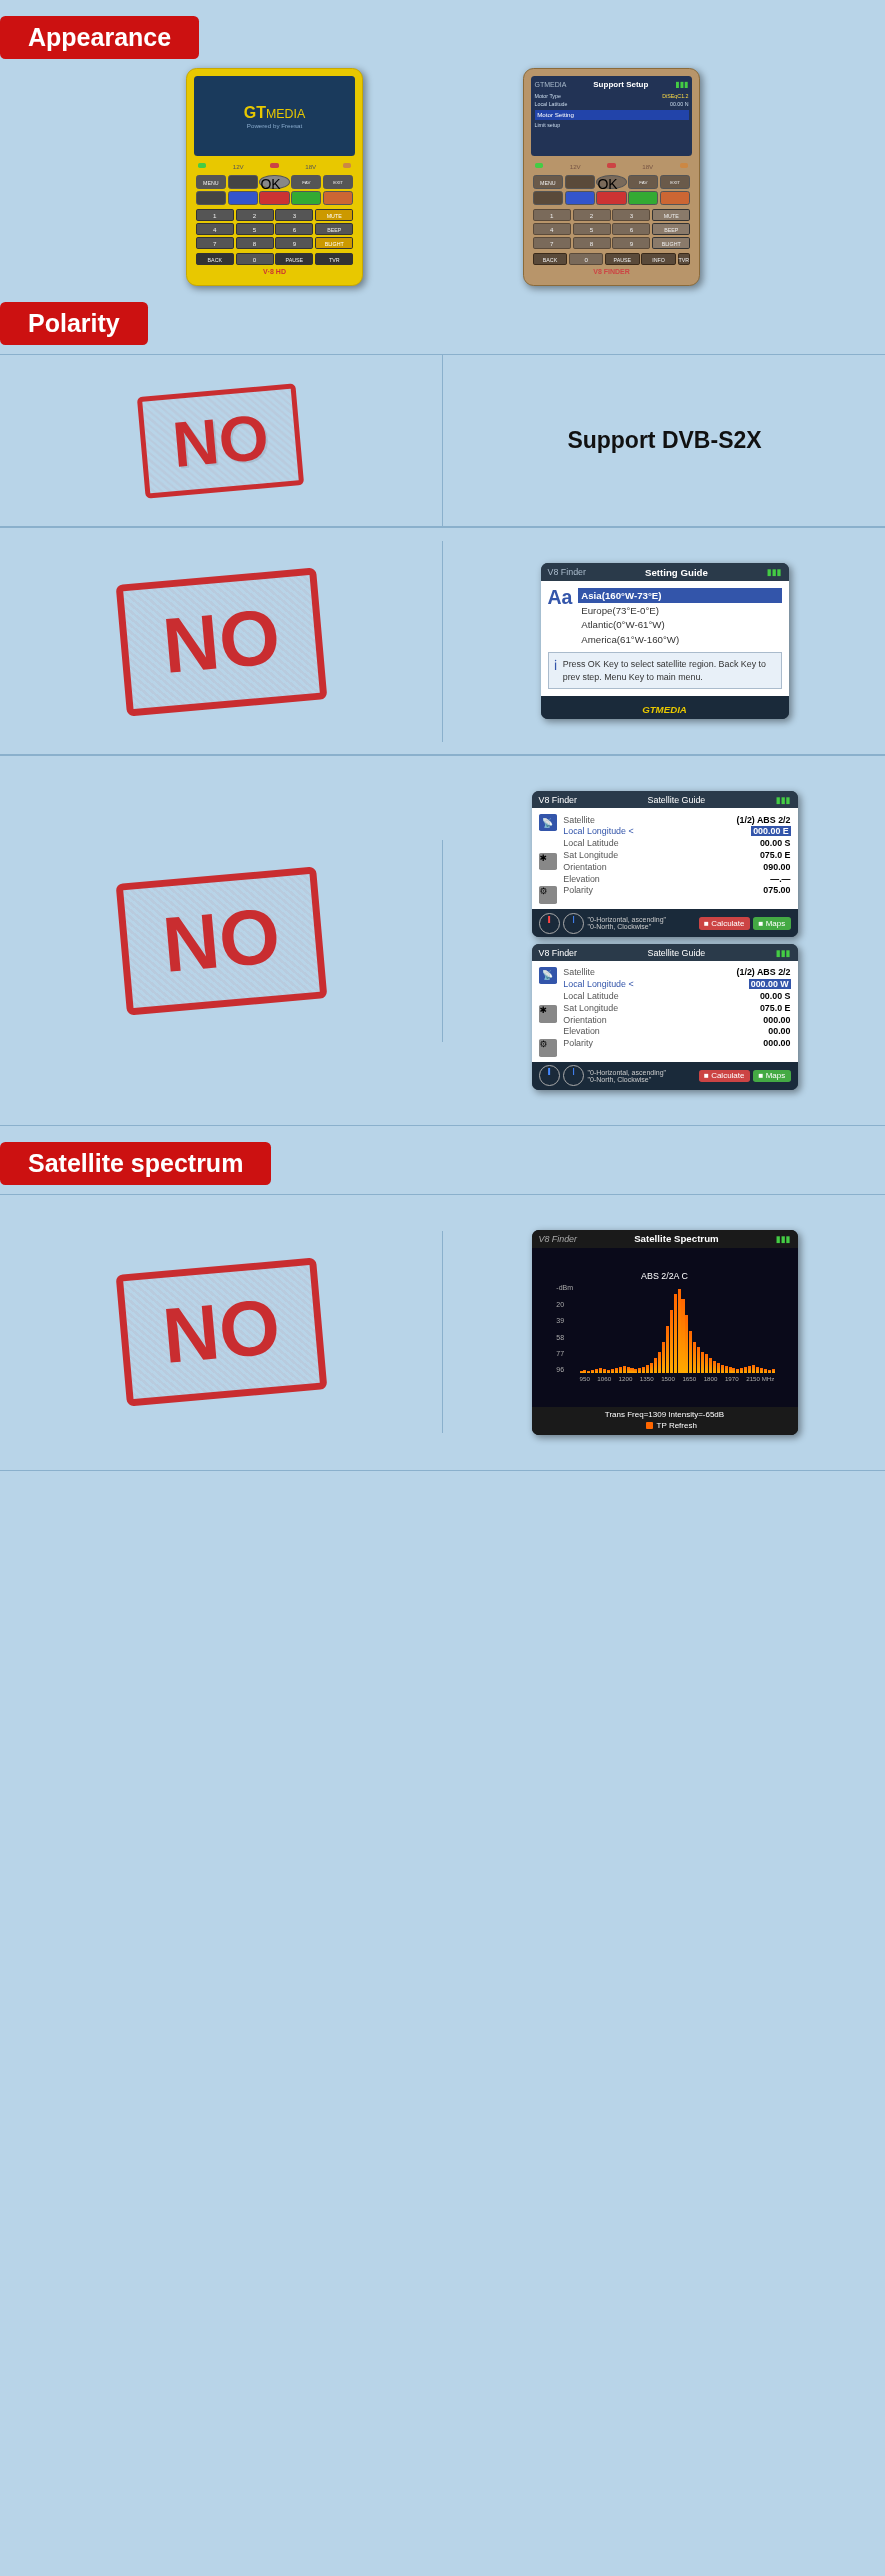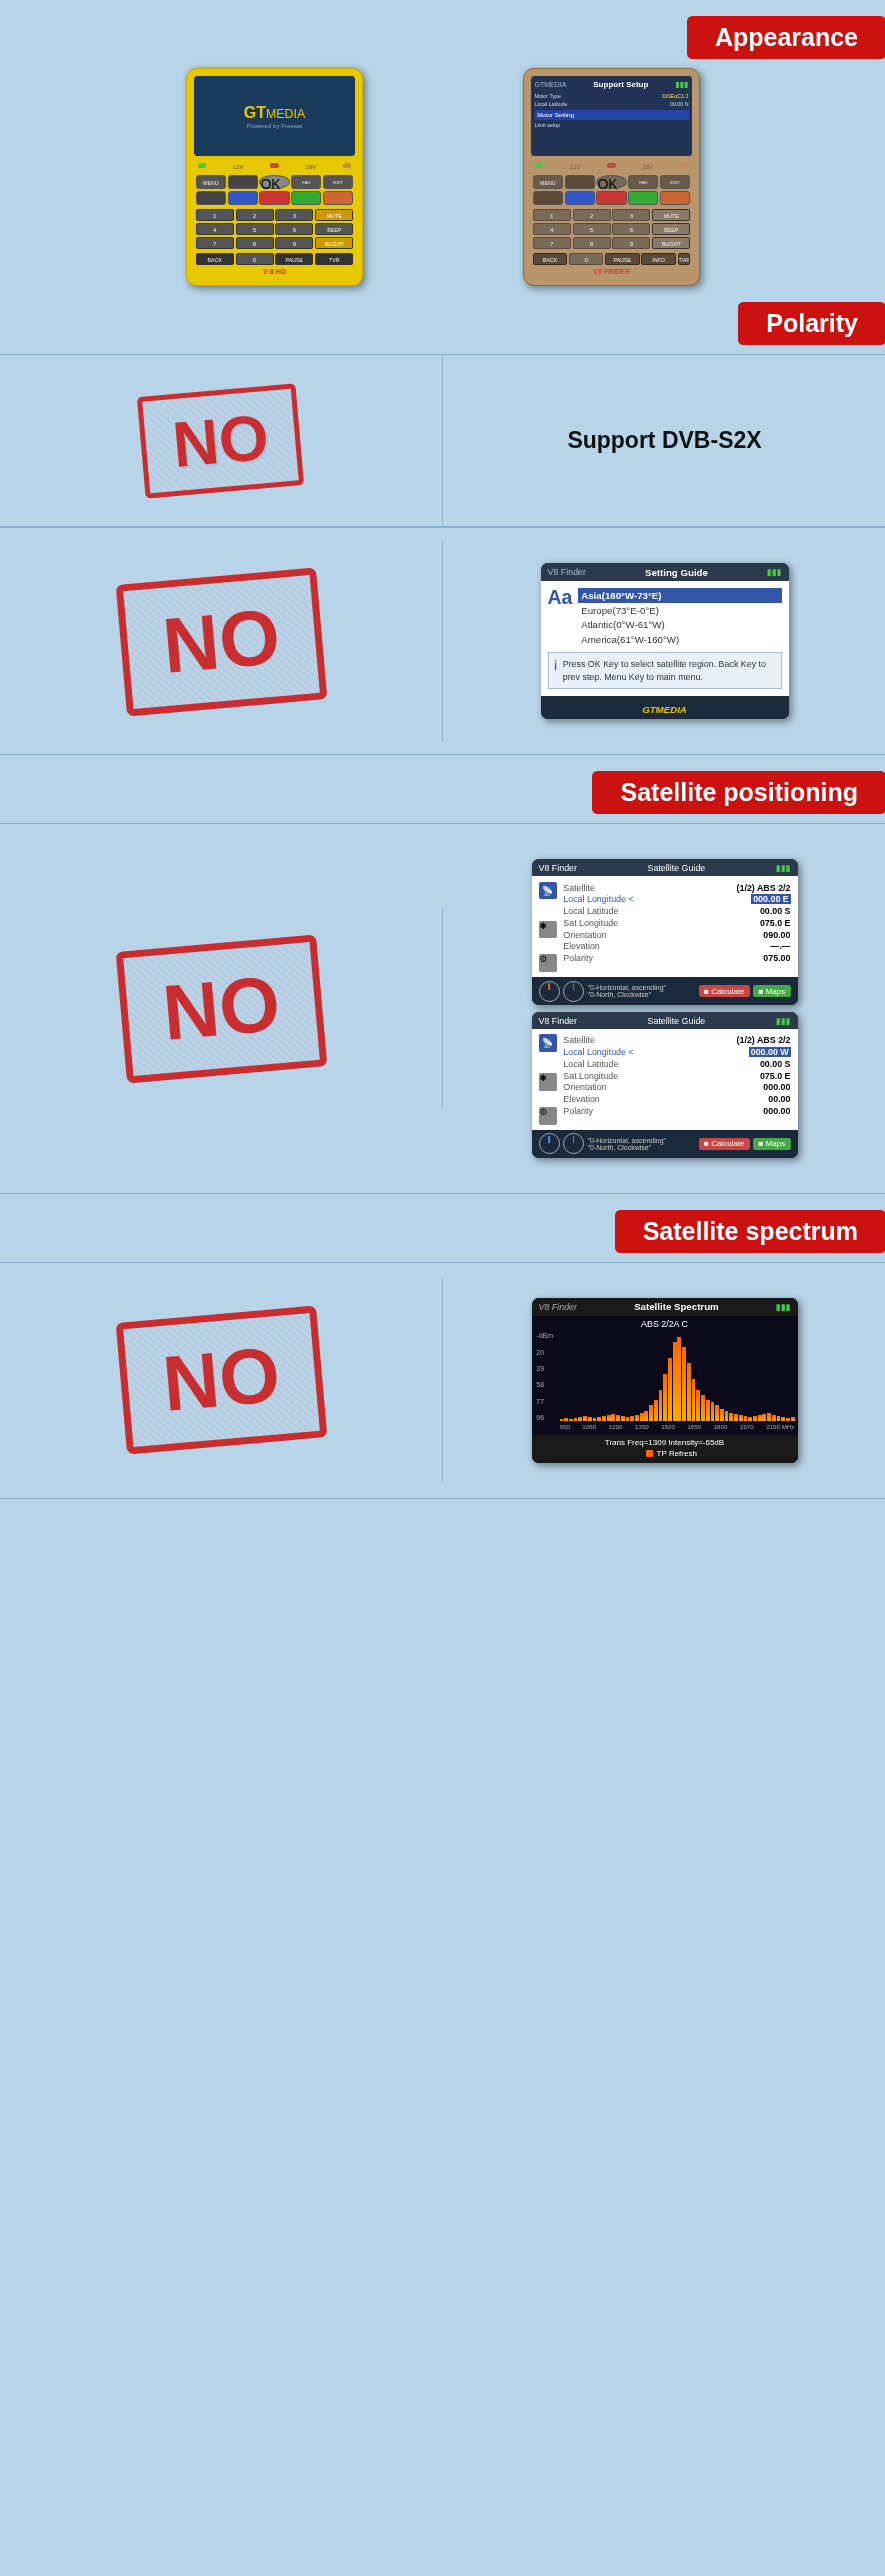--- a/index.html
+++ b/index.html
@@ -4,21 +4,21 @@
   <style>
     * { margin: 0; padding: 0; box-sizing: border-box; }
     body {
       width: 886px;
       background: #b8d4e8;
       font-family: Arial, sans-serif;
     }
 
     
     .section-header {
-      text-align: right;
+      text-align: left;
       padding: 16px 0 8.9px;
     }
     .section-header-label {
       display: inline-block;
       background: #cc1111;
       color: #fff;
       font-size: 25px;
       font-weight: bold;
       padding: 7px 28px;
       border-radius: 5.3px;
@@ -350,21 +350,21 @@
       padding: 3.5px 7px;
       display: flex;
       justify-content: space-between;
       align-items: center;
     }
     .spectrum-model { color: #aaa; font-size: 8.9px; font-style: italic; }
     .spectrum-title { color: #fff; font-size: 9.7px; font-weight: bold; }
     .spectrum-batt { color: #44cc44; font-size: 8.9px; }
     .spectrum-body {
       background: #0a0a1a;
-      padding: 3px;
+      padding: 23px;
     }
     .spectrum-label { color: #fff; font-size: 8.9px; text-align: center; margin-bottom: 3.5px; }
     .spectrum-chart {
       position: relative;
       height: 89px;
       background: #0a0a1a;
     }
     .y-axis {
       position: absolute;
       left: 0;
@@ -621,23 +621,20 @@
         </div>
         <div class="mockup-footer">
           <span class="mockup-brand">GTMEDIA</span>
         </div>
       </div>
     </div>
   </div>
 </section>
 
 <section>
-  <div class="section-header">
-    <span class="section-header-label">Satellite positioning</span>
-  </div>
   <div class="compare-row">
     <div class="compare-left">
       <span class="no-stamp-large">NO</span>
     </div>
     <div class="compare-right">
       <div class="sat-right">
 
         <div class="sat-screen">
           <div class="sat-header">
             <span>V8 Finder</span>

